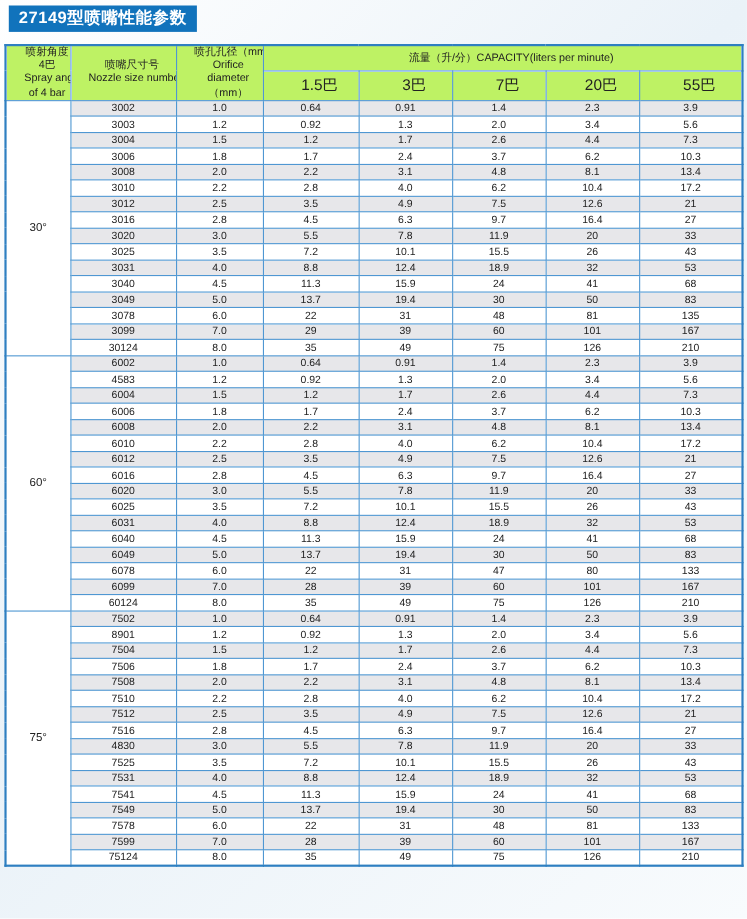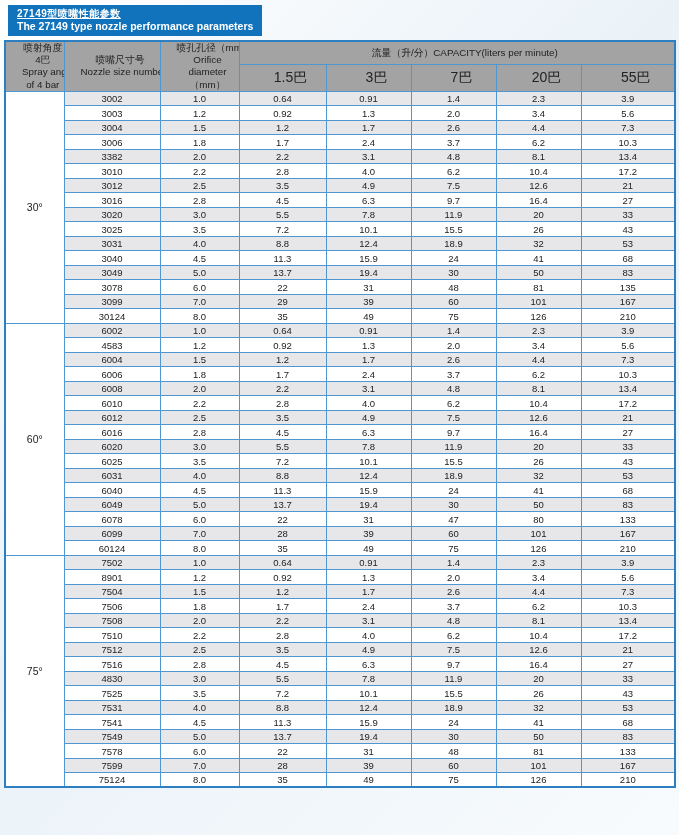--- a/index.html
+++ b/index.html
@@ -17,53 +17,52 @@
     position:relative;
     color:var(--text-dark);
   }
   .banner{
     position:absolute;left:8px;top:5px;
     background:var(--banner-blue);
     color:#ffffff;
     padding:3px 9px 4px 9px;
     line-height:1.15;
   }
-  .banner .zh{font-size:10px;font-weight:bold;letter-spacing:0.5px;text-decoration:underline;}
+  .banner .zh{font-size:15px;font-weight:bold;letter-spacing:0.5px;}
   .banner .en{font-size:10.5px;font-weight:bold;}
   table{
     position:absolute;left:4px;top:40px;
     width:670px;
     border-collapse:collapse;
     table-layout:fixed;
     background:#ffffff;
     border:2px solid var(--outer-blue);
   }
   th,td{
     border:1px solid var(--border-blue);
     text-align:center;
     vertical-align:middle;
     font-weight:normal;
     color:var(--text-dark);
     overflow:hidden;
     white-space:nowrap;
   }
-  thead th{font-size:9.8px;line-height:1.25;background:#a3a3a3;padding-left:16px;}
+  thead th{font-size:9.8px;line-height:1.25;background:#bef264;padding-left:16px;}
   thead tr.cap-row th{height:21px;}
   thead tr.press-row th{height:25px;font-size:14px;}
   tbody td{height:14.5px;font-size:9.5px;line-height:13px;padding:0;}
   tbody tr.alt td{background:var(--row-alt);}
   td.angle-cell{background:#ffffff !important;font-size:10.5px;margin-top:24px;}
   th .hl{display:block;}
 </style>
 </head>
 <body>
 
 <div class="banner">
   <div class="zh">27149型喷嘴性能参数</div>
-  <div class="en">The 27149 type nozzle performance parameters</div>
 </div>
 
 <table>
   <colgroup>
     <col style="width:59px">
     <col style="width:96px">
     <col style="width:79px">
     <col style="width:87px">
     <col style="width:85px">
     <col style="width:85px">
@@ -130,21 +129,21 @@
       <tr>
         <td>3006</td>
         <td>1.8</td>
         <td>1.7</td>
         <td>2.4</td>
         <td>3.7</td>
         <td>6.2</td>
         <td>10.3</td>
       </tr>
       <tr class="alt">
-        <td>3382</td>
+        <td>3008</td>
         <td>2.0</td>
         <td>2.2</td>
         <td>3.1</td>
         <td>4.8</td>
         <td>8.1</td>
         <td>13.4</td>
       </tr>
       <tr>
         <td>3010</td>
         <td>2.2</td>

